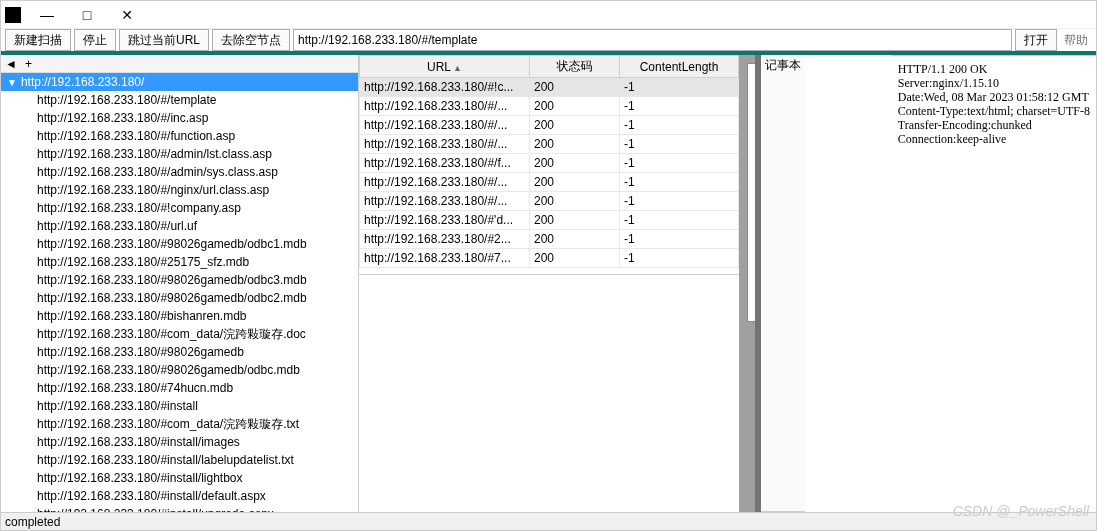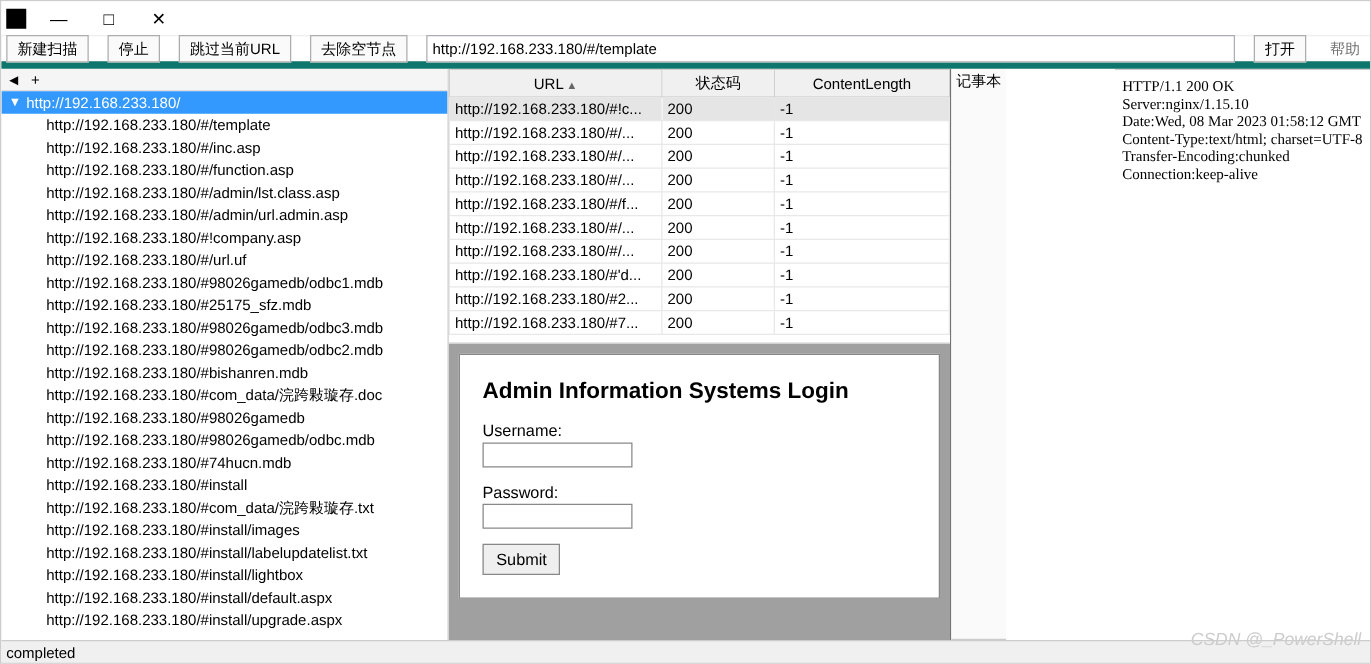--- a/index.html
+++ b/index.html
@@ -2,33 +2,33 @@
 <html><head>
 <meta charset="utf-8">
 <style>
 *{box-sizing:border-box;margin:0;padding:0;font-family:"Microsoft YaHei",Arial,sans-serif;font-size:12px}
 body{background:#fff;width:1097px;height:531px;overflow:hidden;display:flex;flex-direction:column;border:1px solid #ccc}
 .titlebar{height:28px;background:#fff;display:flex;align-items:center;padding:0 4px;border-bottom:1px solid #eee}
 .titlebar .app-icon{width:16px;height:16px;background:#000;margin-right:6px}
 .titlebar .title{flex:1}
 .win-controls{display:flex;gap:0}
 .win-controls div{width:40px;height:28px;display:flex;align-items:center;justify-content:center;font-size:14px;cursor:pointer}
-.toolbar{height:26px;display:flex;align-items:center;padding:2px 4px;gap:15px;border-bottom:6px solid #0f766e}
+.toolbar{height:26px;display:flex;align-items:center;padding:2px 4px;gap:3px;border-bottom:4px solid #0f766e}
 .toolbar button{height:22px;padding:0 8px;background:#fafafa;border:1px solid #adadad;cursor:pointer;font-size:12px}
 .url-input{flex:1;height:22px;border:1px solid #abadb3;padding:0 4px;background:#fff}
 .help-link{color:#737373;cursor:pointer;padding:0 4px}
 .main{flex:1;display:flex;overflow:hidden}
 .left-pane{width:358px;border-right:1px solid #ccc;display:flex;flex-direction:column;overflow:hidden}
 .tree-tabs{height:18px;display:flex;align-items:center;padding-left:4px;border-bottom:1px solid #ddd;background:#f5f5f5}
 .tree-tabs span{margin-right:8px;cursor:pointer}
 .tree-root{background:#3399ff;color:#fff;padding:2px 6px;display:flex;align-items:center;cursor:pointer}
 .tree-root::before{content:"▼";margin-right:4px;font-size:10px}
 .tree-list{flex:1;overflow-y:auto;overflow-x:hidden}
 .tree-item{padding:1px 0 1px 36px;white-space:nowrap;cursor:pointer;line-height:16px;color:#000}
-.center-pane{flex:1;display:flex;flex-direction:column;border-right:1px solid #737373;overflow:hidden;min-width:0}
+.center-pane{flex:1;display:flex;flex-direction:row;border-right:6px solid #737373;overflow:hidden;min-width:0}
 .table-wrap{height:220px;overflow:hidden;position:relative;border-bottom:1px solid #ccc;display:flex}
 table{border-collapse:collapse;width:100%;table-layout:fixed}
 th{background:#f0f0f0;border:1px solid #d0d0d0;padding:2px 4px;text-align:center;font-weight:normal;position:sticky;top:0}
 th.url-col{width:170px}
 th.status-col{width:90px}
 th.len-col{width:auto}
 td{border:1px solid #e8e8e8;padding:2px 4px;white-space:nowrap;overflow:hidden;text-overflow:ellipsis}
 tbody tr{background:#fff}
 tbody tr.sel{background:#e5e5e5}
 .table-scroll{flex:1;overflow-y:scroll;overflow-x:hidden}
@@ -74,21 +74,22 @@
     <div class="tree-tabs">
       <span>◄</span>
       <span>+</span>
     </div>
     <div class="tree-root">http://192.168.233.180/</div>
     <div class="tree-list" id="tree-list">
         <div class="tree-item">http://192.168.233.180/#/template</div>
         <div class="tree-item">http://192.168.233.180/#/inc.asp</div>
         <div class="tree-item">http://192.168.233.180/#/function.asp</div>
         <div class="tree-item">http://192.168.233.180/#/admin/lst.class.asp</div>
-        <div class="tree-item">http://192.168.233.180/#/admin/url.admin.asp</div>
+        <div class="tree-item">http://192.168.233.180/#/admin/sys.class.asp</div>
+        <div class="tree-item">http://192.168.233.180/#/nginx/url.class.asp</div>
         <div class="tree-item">http://192.168.233.180/#!company.asp</div>
         <div class="tree-item">http://192.168.233.180/#/url.uf</div>
         <div class="tree-item">http://192.168.233.180/#98026gamedb/odbc1.mdb</div>
         <div class="tree-item">http://192.168.233.180/#25175_sfz.mdb</div>
         <div class="tree-item">http://192.168.233.180/#98026gamedb/odbc3.mdb</div>
         <div class="tree-item">http://192.168.233.180/#98026gamedb/odbc2.mdb</div>
         <div class="tree-item">http://192.168.233.180/#bishanren.mdb</div>
         <div class="tree-item">http://192.168.233.180/#com_data/浣跨敤璇存.doc</div>
         <div class="tree-item">http://192.168.233.180/#98026gamedb</div>
         <div class="tree-item">http://192.168.233.180/#98026gamedb/odbc.mdb</div>

